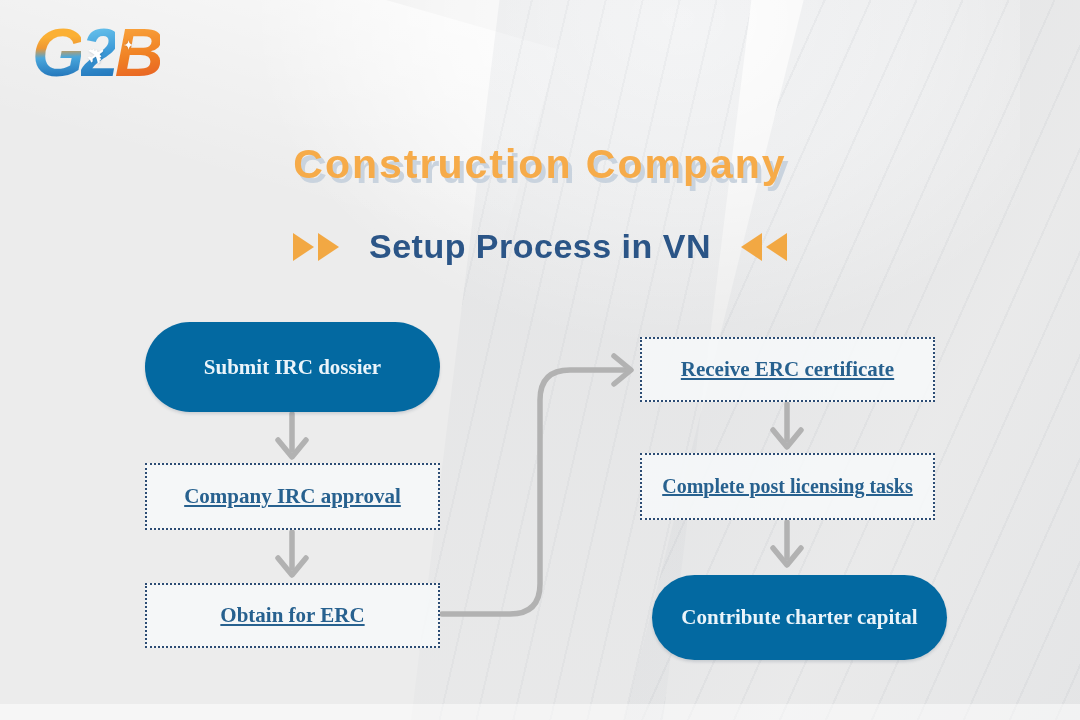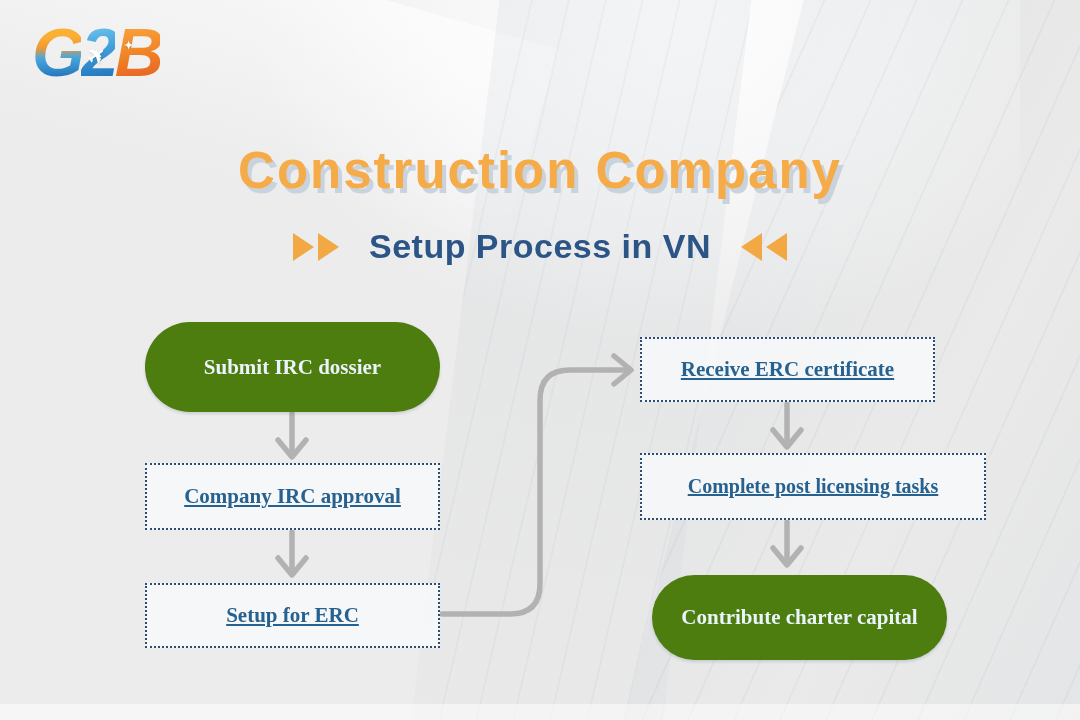--- a/index.html
+++ b/index.html
@@ -57,21 +57,21 @@
     font-style:normal;
   }
   .logo .sparkle {
     position:absolute; left:92px; top:22px; font-size:11px; color:#ffffff;
     text-shadow:0 0 2px rgba(40,60,90,0.3); font-style:normal;
   }
 
   
   .title {
     position:absolute; left:0; right:0; top:141px; z-index:2;
-    text-align:center; font-size:51px; font-weight:800; letter-spacing:2px;
+    text-align:center; font-size:41px; font-weight:800; letter-spacing:2px;
     color:#F6AB49; text-shadow:4px 5px 0 #c9d3de;
   }
   .subtitle-row {
     position:absolute; left:0; right:0; top:227px; z-index:2;
     display:flex; align-items:center; justify-content:center; gap:30px;
   }
   .subtitle {
     font-size:34px; font-weight:800; color:#2B5587; letter-spacing:0.5px;
   }
   .tri-group { display:flex; gap:4px; align-items:center; }
@@ -80,33 +80,33 @@
   .tri.left  { border-right:21px solid #F2A843; }
 
   
   .node {
     position:absolute; z-index:2;
     display:flex; align-items:center; justify-content:center;
     font-family:"Liberation Serif", serif; font-weight:700; font-size:21px;
     text-align:center; padding:0 12px;
   }
   .node.pill {
-    background:#4d7c0f; color:#EAF4FA; border-radius:46px;
+    background:#0369a1; color:#EAF4FA; border-radius:46px;
     box-shadow:0 2px 3px rgba(60,80,100,0.18);
   }
   .node.dotted {
     background:rgba(246,248,249,0.88); color:#27618F;
     border:2px dotted #2C4C74;
     text-decoration:underline;
   }
   .n1 { left:145px; top:322px; width:295px; height:90px; }
   .n2 { left:145px; top:463px; width:295px; height:67px; }
   .n3 { left:145px; top:583px; width:295px; height:65px; }
   .n4 { left:640px; top:337px; width:295px; height:65px; }
-  .n5 { left:640px; top:453px; width:346px; height:67px; font-size:20px; }
+  .n5 { left:640px; top:453px; width:295px; height:67px; font-size:20px; }
   .n6 { left:652px; top:575px; width:295px; height:85px; }
 
   
   .lines { position:absolute; left:0; top:0; z-index:1; }
   .lines path, .lines polyline {
     fill:none; stroke:#B2B2B2; stroke-width:5.5;
     stroke-linecap:round; stroke-linejoin:round;
   }
 </style>
 </head>
@@ -163,21 +163,21 @@
     <span class="tri-group">
       <span class="tri left"></span>
       <span class="tri left"></span>
     </span>
   </div>
 
   <div class="node pill n1">Submit IRC dossier</div>
 
   <div class="node dotted n2">Company IRC approval</div>
 
-  <div class="node dotted n3">Setup for ERC</div>
+  <div class="node dotted n3">Obtain for ERC</div>
 
   <div class="node dotted n4">Receive ERC certificate</div>
 
   <div class="node dotted n5">Complete post licensing tasks</div>
 
   <div class="node pill n6">Contribute charter capital</div>
 
 </div>
 
 </body></html>

